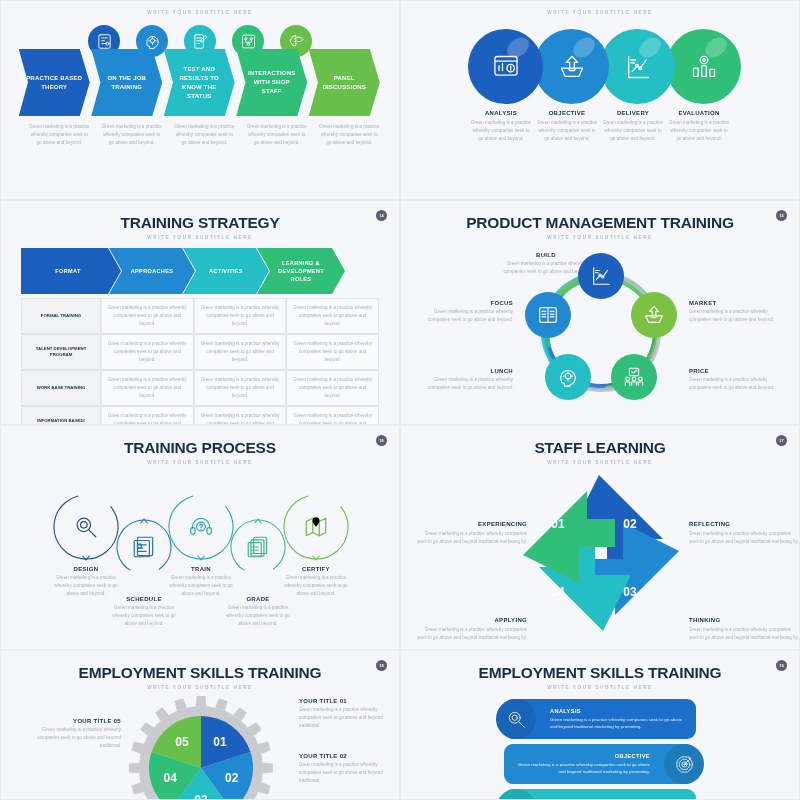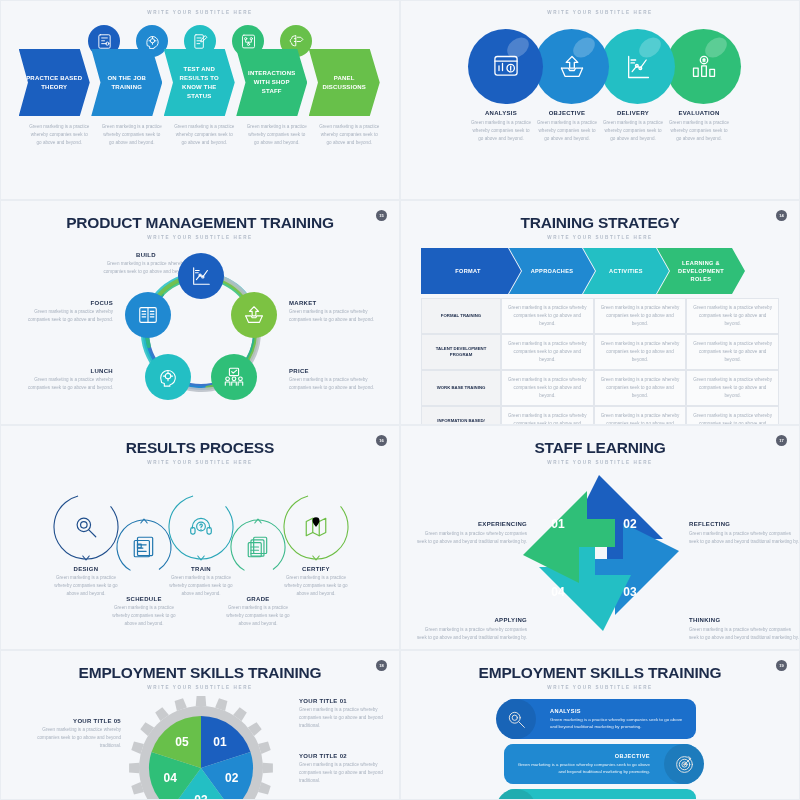--- a/index.html
+++ b/index.html
@@ -238,20 +238,82 @@
         </div>
         <div>
           <div class="lbl">DELIVERY</div>
           <div class="body-txt">Green marketing is a practice whereby companies seek to go above and beyond.</div>
         </div>
         <div>
           <div class="lbl">EVALUATION</div>
           <div class="body-txt">Green marketing is a practice whereby companies seek to go above and beyond.</div>
         </div>
       </div>
+  </div>
+
+  <div class="slide">
+    <div class="s-title">TRAINING STRATEGY</div>
+    <div class="s-sub">WRITE YOUR SUBTITLE HERE</div>
+    <div class="badge">14</div>
+    <div class="strat">
+      <svg id="s3arrows" width="360" height="46">
+          <polygon points="0,0 87,0 100,23 87,46 0,46" fill="#1B5FBF"></polygon>
+          <text x="47" y="25" text-anchor="middle" fill="#fff" font-size="5.6" font-weight="bold" font-family="&quot;Liberation Sans&quot;, sans-serif" letter-spacing=".3">FORMAT</text>
+          <polygon points="88,0 161,0 174,23 161,46 88,46 101,23" fill="#2089D1"></polygon>
+          <text x="131" y="25" text-anchor="middle" fill="#fff" font-size="5.6" font-weight="bold" font-family="&quot;Liberation Sans&quot;, sans-serif" letter-spacing=".3">APPROACHES</text>
+          <polygon points="162,0 235,0 248,23 235,46 162,46 175,23" fill="#23BFC4"></polygon>
+          <text x="205" y="25" text-anchor="middle" fill="#fff" font-size="5.6" font-weight="bold" font-family="&quot;Liberation Sans&quot;, sans-serif" letter-spacing=".3">ACTIVITIES</text>
+          <polygon points="236,0 311,0 324,23 311,46 236,46 249,23" fill="#2FBF78"></polygon>
+          <text x="280" y="17" text-anchor="middle" fill="#fff" font-size="5.6" font-weight="bold" font-family="&quot;Liberation Sans&quot;, sans-serif" letter-spacing=".3">LEARNING &amp;</text>
+          <text x="280" y="25" text-anchor="middle" fill="#fff" font-size="5.6" font-weight="bold" font-family="&quot;Liberation Sans&quot;, sans-serif" letter-spacing=".3">DEVELOPMENT</text>
+          <text x="280" y="33" text-anchor="middle" fill="#fff" font-size="5.6" font-weight="bold" font-family="&quot;Liberation Sans&quot;, sans-serif" letter-spacing=".3">ROLES</text>
+        </svg>
+      <div class="tbl" id="s3tbl">
+          <div class="cell rowhead">FORMAL TRAINING</div>
+          <div class="cell">
+            <div class="body-txt">Green marketing is a practice whereby companies seek to go above and beyond.</div>
+          </div>
+          <div class="cell">
+            <div class="body-txt">Green marketing is a practice whereby companies seek to go above and beyond.</div>
+          </div>
+          <div class="cell">
+            <div class="body-txt">Green marketing is a practice whereby companies seek to go above and beyond.</div>
+          </div>
+          <div class="cell rowhead">TALENT DEVELOPMENT PROGRAM</div>
+          <div class="cell">
+            <div class="body-txt">Green marketing is a practice whereby companies seek to go above and beyond.</div>
+          </div>
+          <div class="cell">
+            <div class="body-txt">Green marketing is a practice whereby companies seek to go above and beyond.</div>
+          </div>
+          <div class="cell">
+            <div class="body-txt">Green marketing is a practice whereby companies seek to go above and beyond.</div>
+          </div>
+          <div class="cell rowhead">WORK BASE TRAINING</div>
+          <div class="cell">
+            <div class="body-txt">Green marketing is a practice whereby companies seek to go above and beyond.</div>
+          </div>
+          <div class="cell">
+            <div class="body-txt">Green marketing is a practice whereby companies seek to go above and beyond.</div>
+          </div>
+          <div class="cell">
+            <div class="body-txt">Green marketing is a practice whereby companies seek to go above and beyond.</div>
+          </div>
+          <div class="cell rowhead">INFORMATION BASED/ CAMPAIGN</div>
+          <div class="cell">
+            <div class="body-txt">Green marketing is a practice whereby companies seek to go above and beyond.</div>
+          </div>
+          <div class="cell">
+            <div class="body-txt">Green marketing is a practice whereby companies seek to go above and beyond.</div>
+          </div>
+          <div class="cell">
+            <div class="body-txt">Green marketing is a practice whereby companies seek to go above and beyond.</div>
+          </div>
+        </div>
+    </div>
   </div>
 
   <div class="slide">
     <div class="s-title">PRODUCT MANAGEMENT TRAINING</div>
     <div class="s-sub">WRITE YOUR SUBTITLE HERE</div>
     <div class="badge">15</div>
     <div class="ring-wrap" id="s4">
       <svg width="400" height="180" style="position:absolute;left:0;top:0" id="s4rings">
           <circle cx="200" cy="92" r="54" fill="none" stroke="#1B5FBF" stroke-width="4" stroke-dasharray="210.36104408437254 339.29200658769764" stroke-linecap="round" transform="rotate(0 200 92)" opacity="0.85"></circle>
           <circle cx="200" cy="92" r="56" fill="none" stroke="#2089D1" stroke-width="4" stroke-dasharray="218.15219386527522 351.85837720205683" stroke-linecap="round" transform="rotate(55 200 92)" opacity="0.85"></circle>
@@ -317,83 +379,21 @@
           </svg>
         </div>
         <div class="ring-txt" style="left: 14px; top: 60px; text-align: right;">
           <div class="lbl" style="text-align:right">FOCUS</div>
           <div class="body-txt" style="text-align:right">Green marketing is a practice whereby companies seek to go above and beyond.</div>
         </div>
       </div>
   </div>
 
   <div class="slide">
-    <div class="s-title">TRAINING STRATEGY</div>
-    <div class="s-sub">WRITE YOUR SUBTITLE HERE</div>
-    <div class="badge">14</div>
-    <div class="strat">
-      <svg id="s3arrows" width="360" height="46">
-          <polygon points="0,0 87,0 100,23 87,46 0,46" fill="#1B5FBF"></polygon>
-          <text x="47" y="25" text-anchor="middle" fill="#fff" font-size="5.6" font-weight="bold" font-family="&quot;Liberation Sans&quot;, sans-serif" letter-spacing=".3">FORMAT</text>
-          <polygon points="88,0 161,0 174,23 161,46 88,46 101,23" fill="#2089D1"></polygon>
-          <text x="131" y="25" text-anchor="middle" fill="#fff" font-size="5.6" font-weight="bold" font-family="&quot;Liberation Sans&quot;, sans-serif" letter-spacing=".3">APPROACHES</text>
-          <polygon points="162,0 235,0 248,23 235,46 162,46 175,23" fill="#23BFC4"></polygon>
-          <text x="205" y="25" text-anchor="middle" fill="#fff" font-size="5.6" font-weight="bold" font-family="&quot;Liberation Sans&quot;, sans-serif" letter-spacing=".3">ACTIVITIES</text>
-          <polygon points="236,0 311,0 324,23 311,46 236,46 249,23" fill="#2FBF78"></polygon>
-          <text x="280" y="17" text-anchor="middle" fill="#fff" font-size="5.6" font-weight="bold" font-family="&quot;Liberation Sans&quot;, sans-serif" letter-spacing=".3">LEARNING &amp;</text>
-          <text x="280" y="25" text-anchor="middle" fill="#fff" font-size="5.6" font-weight="bold" font-family="&quot;Liberation Sans&quot;, sans-serif" letter-spacing=".3">DEVELOPMENT</text>
-          <text x="280" y="33" text-anchor="middle" fill="#fff" font-size="5.6" font-weight="bold" font-family="&quot;Liberation Sans&quot;, sans-serif" letter-spacing=".3">ROLES</text>
-        </svg>
-      <div class="tbl" id="s3tbl">
-          <div class="cell rowhead">FORMAL TRAINING</div>
-          <div class="cell">
-            <div class="body-txt">Green marketing is a practice whereby companies seek to go above and beyond.</div>
-          </div>
-          <div class="cell">
-            <div class="body-txt">Green marketing is a practice whereby companies seek to go above and beyond.</div>
-          </div>
-          <div class="cell">
-            <div class="body-txt">Green marketing is a practice whereby companies seek to go above and beyond.</div>
-          </div>
-          <div class="cell rowhead">TALENT DEVELOPMENT PROGRAM</div>
-          <div class="cell">
-            <div class="body-txt">Green marketing is a practice whereby companies seek to go above and beyond.</div>
-          </div>
-          <div class="cell">
-            <div class="body-txt">Green marketing is a practice whereby companies seek to go above and beyond.</div>
-          </div>
-          <div class="cell">
-            <div class="body-txt">Green marketing is a practice whereby companies seek to go above and beyond.</div>
-          </div>
-          <div class="cell rowhead">WORK BASE TRAINING</div>
-          <div class="cell">
-            <div class="body-txt">Green marketing is a practice whereby companies seek to go above and beyond.</div>
-          </div>
-          <div class="cell">
-            <div class="body-txt">Green marketing is a practice whereby companies seek to go above and beyond.</div>
-          </div>
-          <div class="cell">
-            <div class="body-txt">Green marketing is a practice whereby companies seek to go above and beyond.</div>
-          </div>
-          <div class="cell rowhead">INFORMATION BASED/ CAMPAIGN</div>
-          <div class="cell">
-            <div class="body-txt">Green marketing is a practice whereby companies seek to go above and beyond.</div>
-          </div>
-          <div class="cell">
-            <div class="body-txt">Green marketing is a practice whereby companies seek to go above and beyond.</div>
-          </div>
-          <div class="cell">
-            <div class="body-txt">Green marketing is a practice whereby companies seek to go above and beyond.</div>
-          </div>
-        </div>
-    </div>
-  </div>
-
-  <div class="slide">
-    <div class="s-title">RESULTS PROCESS</div>
+    <div class="s-title">TRAINING PROCESS</div>
     <div class="s-sub">WRITE YOUR SUBTITLE HERE</div>
     <div class="badge">16</div>
     <div class="proc" id="s5">
       <svg width="400" height="180" style="position:absolute;left:0;top:0" id="s5svg">
           <circle cx="85" cy="62" r="32" fill="none" stroke="#1F4E8C" stroke-width="1.1" stroke-dasharray="164.87078246039232 201.06192982974676" transform="rotate(-40 85 62)"></circle>
           <path d="M81.8,91 l3.2,4 l3.2,-4" fill="none" stroke="#1F4E8C" stroke-width="1.1" stroke-linecap="round" stroke-linejoin="round" transform=""></path>
           <circle cx="143" cy="82" r="27" fill="none" stroke="#2076AE" stroke-width="1.1" stroke-dasharray="139.109722700956 169.64600329384882" transform="rotate(120 143 82)"></circle>
           <path d="M139.8,106 l3.2,4 l3.2,-4" fill="none" stroke="#2076AE" stroke-width="1.1" stroke-linecap="round" stroke-linejoin="round" transform="rotate(180 143 82)"></path>
           <circle cx="200" cy="62" r="32" fill="none" stroke="#29A6B8" stroke-width="1.1" stroke-dasharray="164.87078246039232 201.06192982974676" transform="rotate(-40 200 62)"></circle>
           <path d="M196.8,91 l3.2,4 l3.2,-4" fill="none" stroke="#29A6B8" stroke-width="1.1" stroke-linecap="round" stroke-linejoin="round" transform=""></path>

